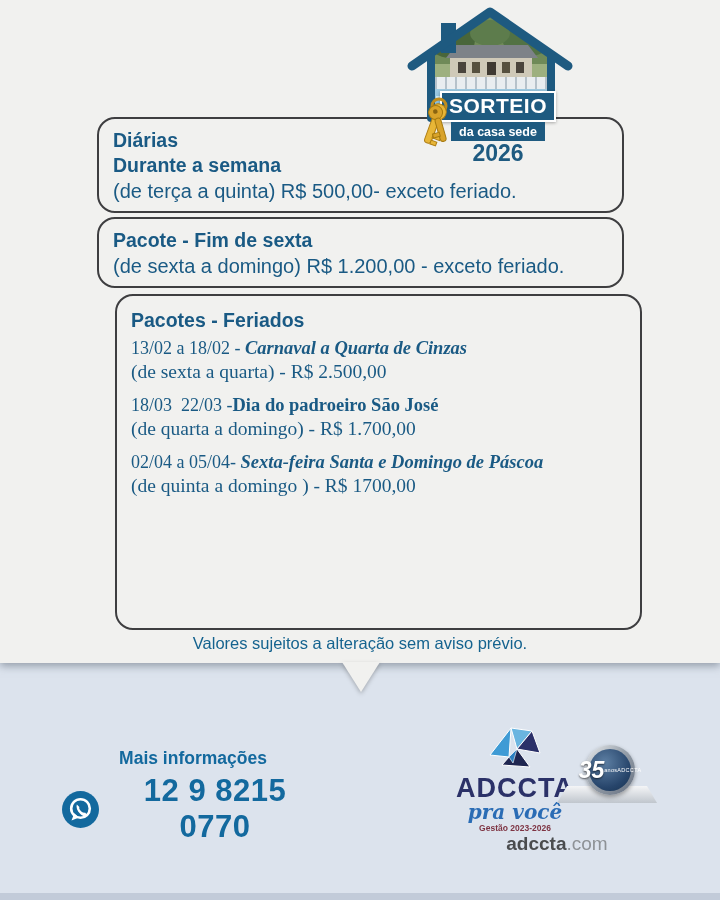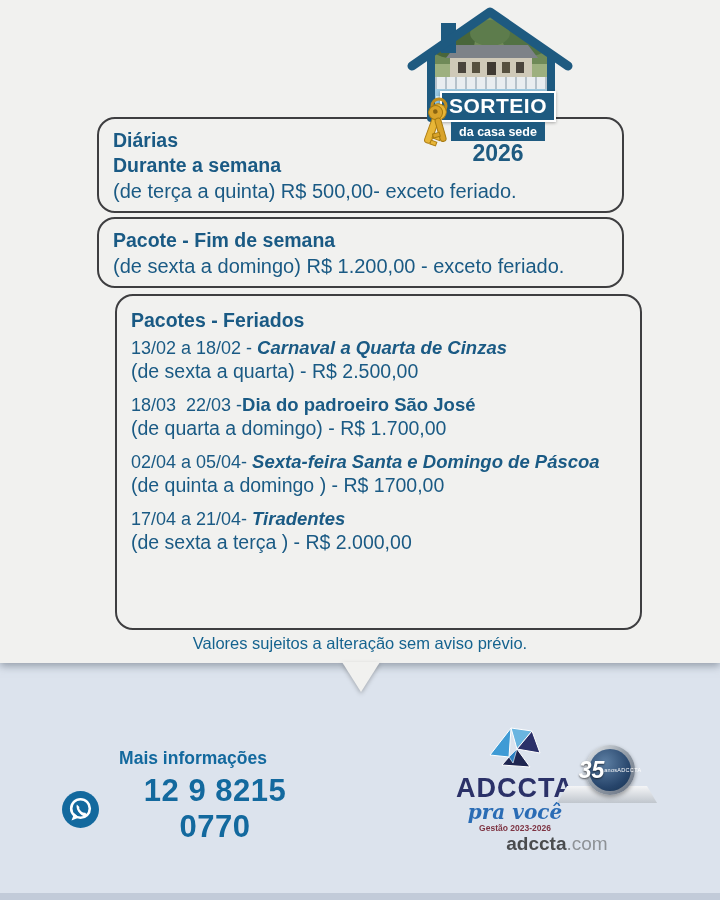--- a/index.html
+++ b/index.html
@@ -31,21 +31,21 @@
        box-sizing:border-box;color:#1a5a84;}
   .box p{margin:0;}
   .box1{top:117px;height:96px;padding:9px 14px;}
   .box1 .t{font-size:19.5px;line-height:25px;font-weight:bold;}
   .box1 .d{font-size:20px;line-height:27px;}
   .box2{top:217px;height:71px;padding:8px 14px;}
   .box2 .t{font-size:19.5px;line-height:26px;font-weight:bold;}
   .box2 .d{font-size:20px;line-height:27px;}
   .box3{top:294px;height:336px;padding:12px 14px;margin-left:18px;}
   .box3 .hdr{font-size:19.5px;line-height:24px;font-weight:bold;margin-bottom:5px;}
-  .fitem{margin-bottom:11px;}
+  .fitem{margin-bottom:11px;font-family:Liberation Serif, serif;}
   .fitem .l1{font-size:18px;line-height:22.5px;white-space:pre-wrap;}
   .fitem .l2{font-size:19.5px;line-height:23.5px;}
   .pname{font-weight:bold;font-size:18.5px;}
   .it{font-style:italic;}
 
   .disclaimer{position:absolute;left:0;top:634px;width:720px;text-align:center;
               color:#15638f;font-weight:normal;font-size:16.5px;margin:0;}
 
   
   .panel{position:absolute;left:0;top:663px;width:720px;height:237px;background:#dce3ed;z-index:1;}
@@ -166,21 +166,21 @@
       <div class="badge-year">2026</div>
     </div>
 
     <div class="box box1">
       <p class="t">Diárias</p>
       <p class="t">Durante a semana</p>
       <p class="d">(de terça a quinta) R$ 500,00- exceto feriado.</p>
     </div>
 
     <div class="box box2">
-      <p class="t">Pacote - Fim de semana</p>
+      <p class="t">Pacote - Fim de sexta</p>
       <p class="d">(de sexta a domingo) R$ 1.200,00 - exceto feriado.</p>
     </div>
 
     <div class="box box3">
       <p class="hdr">Pacotes - Feriados</p>
 
       <div class="fitem">
         <p class="l1"><span>13/02 a 18/02 - </span><span class="pname it">Carnaval a Quarta de Cinzas</span></p>
         <p class="l2">(de sexta a quarta) - R$ 2.500,00</p>
       </div>
@@ -188,24 +188,20 @@
       <div class="fitem">
         <p class="l1"><span>18/03  22/03 -</span><span class="pname">Dia do padroeiro São José</span></p>
         <p class="l2">(de quarta a domingo) - R$ 1.700,00</p>
       </div>
 
       <div class="fitem">
         <p class="l1"><span>02/04 a 05/04- </span><span class="pname it">Sexta-feira Santa e Domingo de Páscoa</span></p>
         <p class="l2">(de quinta a domingo ) - R$ 1700,00</p>
       </div>
 
-      <div class="fitem">
-        <p class="l1"><span>17/04 a 21/04- </span><span class="pname it">Tiradentes</span></p>
-        <p class="l2">(de sexta a terça ) - R$ 2.000,00</p>
-      </div>
 
     </div>
 
     <p class="disclaimer">Valores sujeitos a alteração sem aviso prévio.</p>
   </section>
 
   <div class="tail"></div>
 
   <section class="panel">
 

